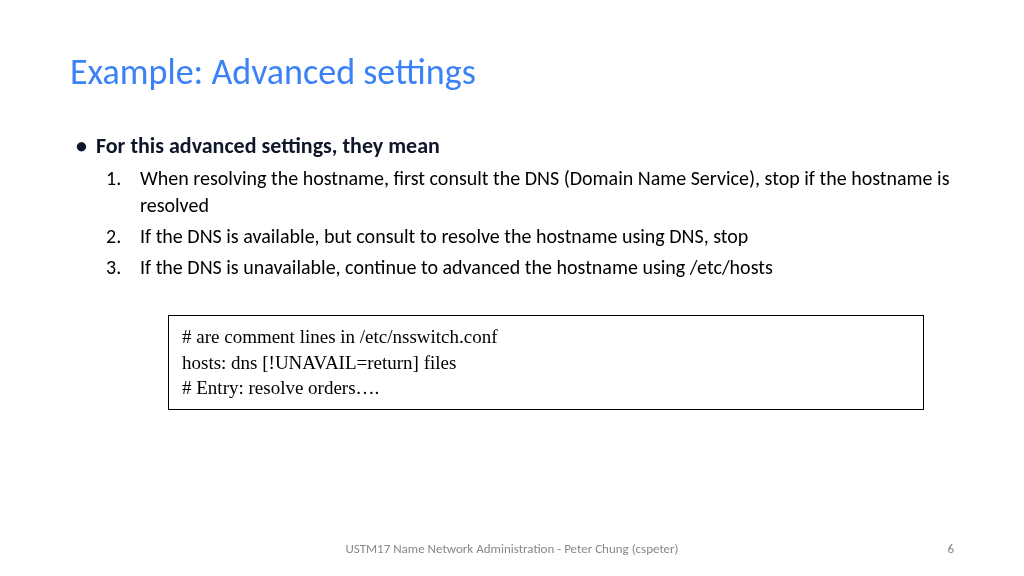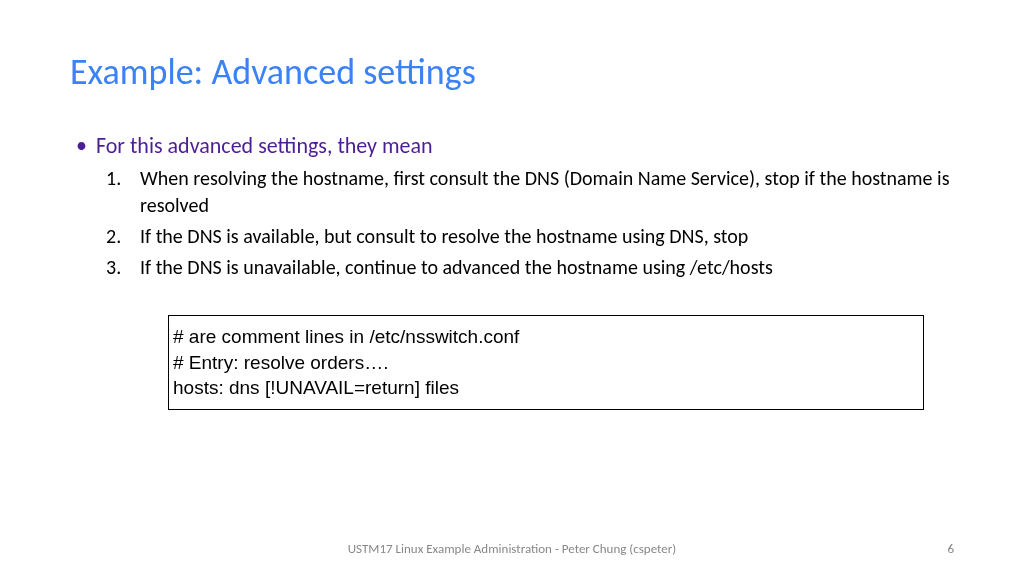--- a/index.html
+++ b/index.html
@@ -17,23 +17,24 @@
       padding: 50px 70px 30px 70px;
     }
     .slide-title {
       font-size: 36px;
       font-weight: 400;
       color: #3b82f6;
       margin-bottom: 38px;
     }
     .bullet-main {
       font-size: 22px;
-      color: #4c1d95;
+      color: #0f172a;
       list-style: none;
       padding-left: 6px;
+      font-weight: bold;
     }
     .bullet-main::before {
       content: "• ";
       margin-right: 4px;
     }
     .numbered-list {
       list-style: none;
       padding-left: 36px;
       margin-top: 6px;
     }
@@ -48,22 +49,22 @@
       min-width: 34px;
     }
     .numbered-list li .text {
       flex: 1;
     }
     .code-box {
       border: 1px solid #000000;
       margin-top: 34px;
       margin-left: 98px;
       margin-right: 30px;
-      padding: 8px 4px;
-      font-family: Liberation Sans, sans-serif;
+      padding: 8px 13px;
+      font-family: Liberation Serif, serif;
       font-size: 19px;
       line-height: 1.35;
       color: #000000;
     }
     .footer {
       position: absolute;
       bottom: 20px;
       left: 0;
       right: 0;
       width: 100%;
@@ -101,20 +102,20 @@
     <span class="text">If the DNS is available, but consult to resolve the hostname using DNS, stop</span>
   </li>
   <li>
     <span class="num">3.</span>
     <span class="text">If the DNS is unavailable, continue to advanced the hostname using /etc/hosts</span>
   </li>
 </ol>
 
 <div class="code-box">
   <div># are comment lines in /etc/nsswitch.conf</div>
+  <div>hosts: dns [!UNAVAIL=return] files</div>
   <div># Entry:   resolve orders….</div>
-  <div>hosts: dns [!UNAVAIL=return] files</div>
 </div>
 
 <div class="footer">
-  <span class="footer-text">USTM17 Linux Example Administration - Peter Chung (cspeter)</span>
+  <span class="footer-text">USTM17 Name Network Administration - Peter Chung (cspeter)</span>
   <span class="page-number">6</span>
 </div>
 
 </body></html>

